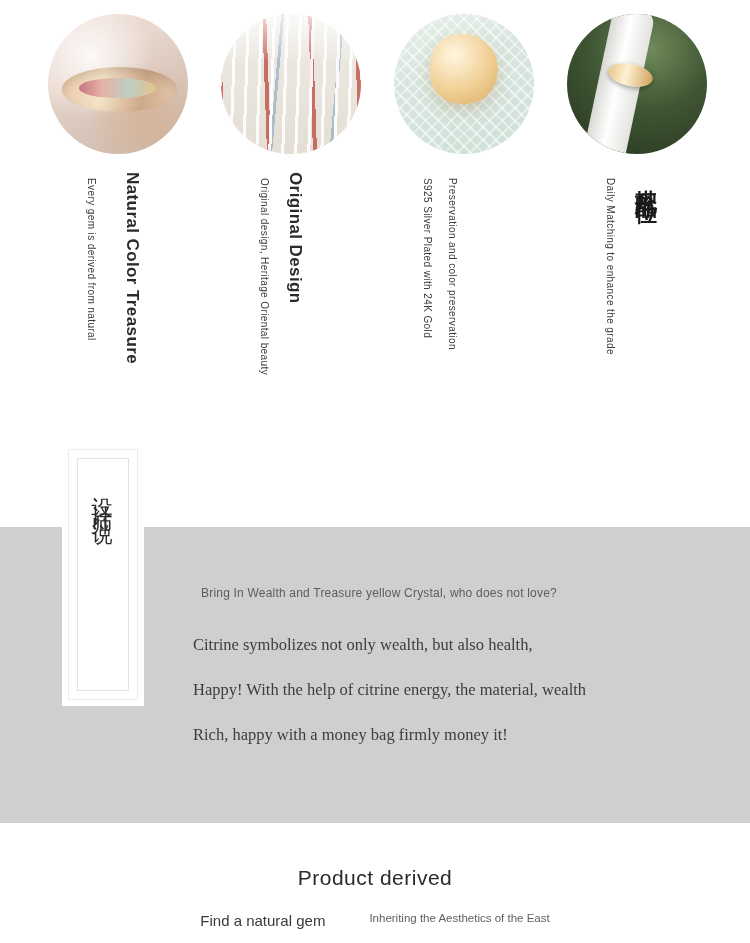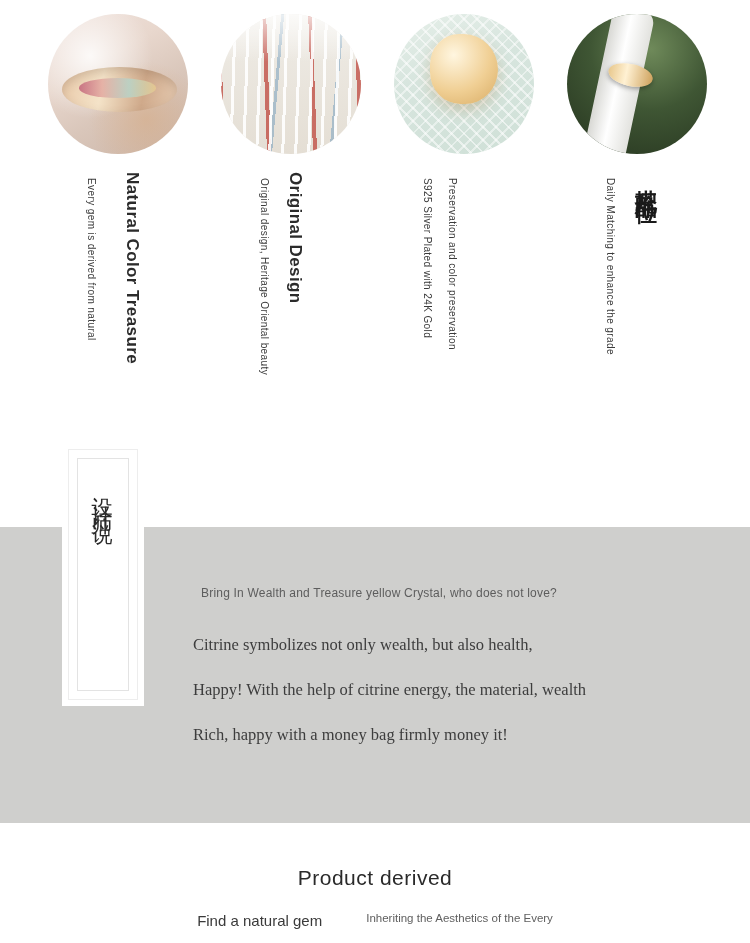--- a/index.html
+++ b/index.html
@@ -344,16 +344,16 @@
 
   <div class="band-lines">
     <div class="band-line">Citrine symbolizes not only wealth, but also health,</div>
     <div class="band-line">Happy! With the help of citrine energy, the material, wealth</div>
     <div class="band-line">Rich, happy with a money bag firmly money it!</div>
   </div>
 
   <div class="product-title">Product derived</div>
   <div class="product-subrow">
     <div class="sub-left">Find a natural gem</div>
-    <div class="sub-right">Inheriting the Aesthetics of the Every</div>
+    <div class="sub-right">Inheriting the Aesthetics of the East</div>
   </div>
 
 </div>
 
 </body></html>

